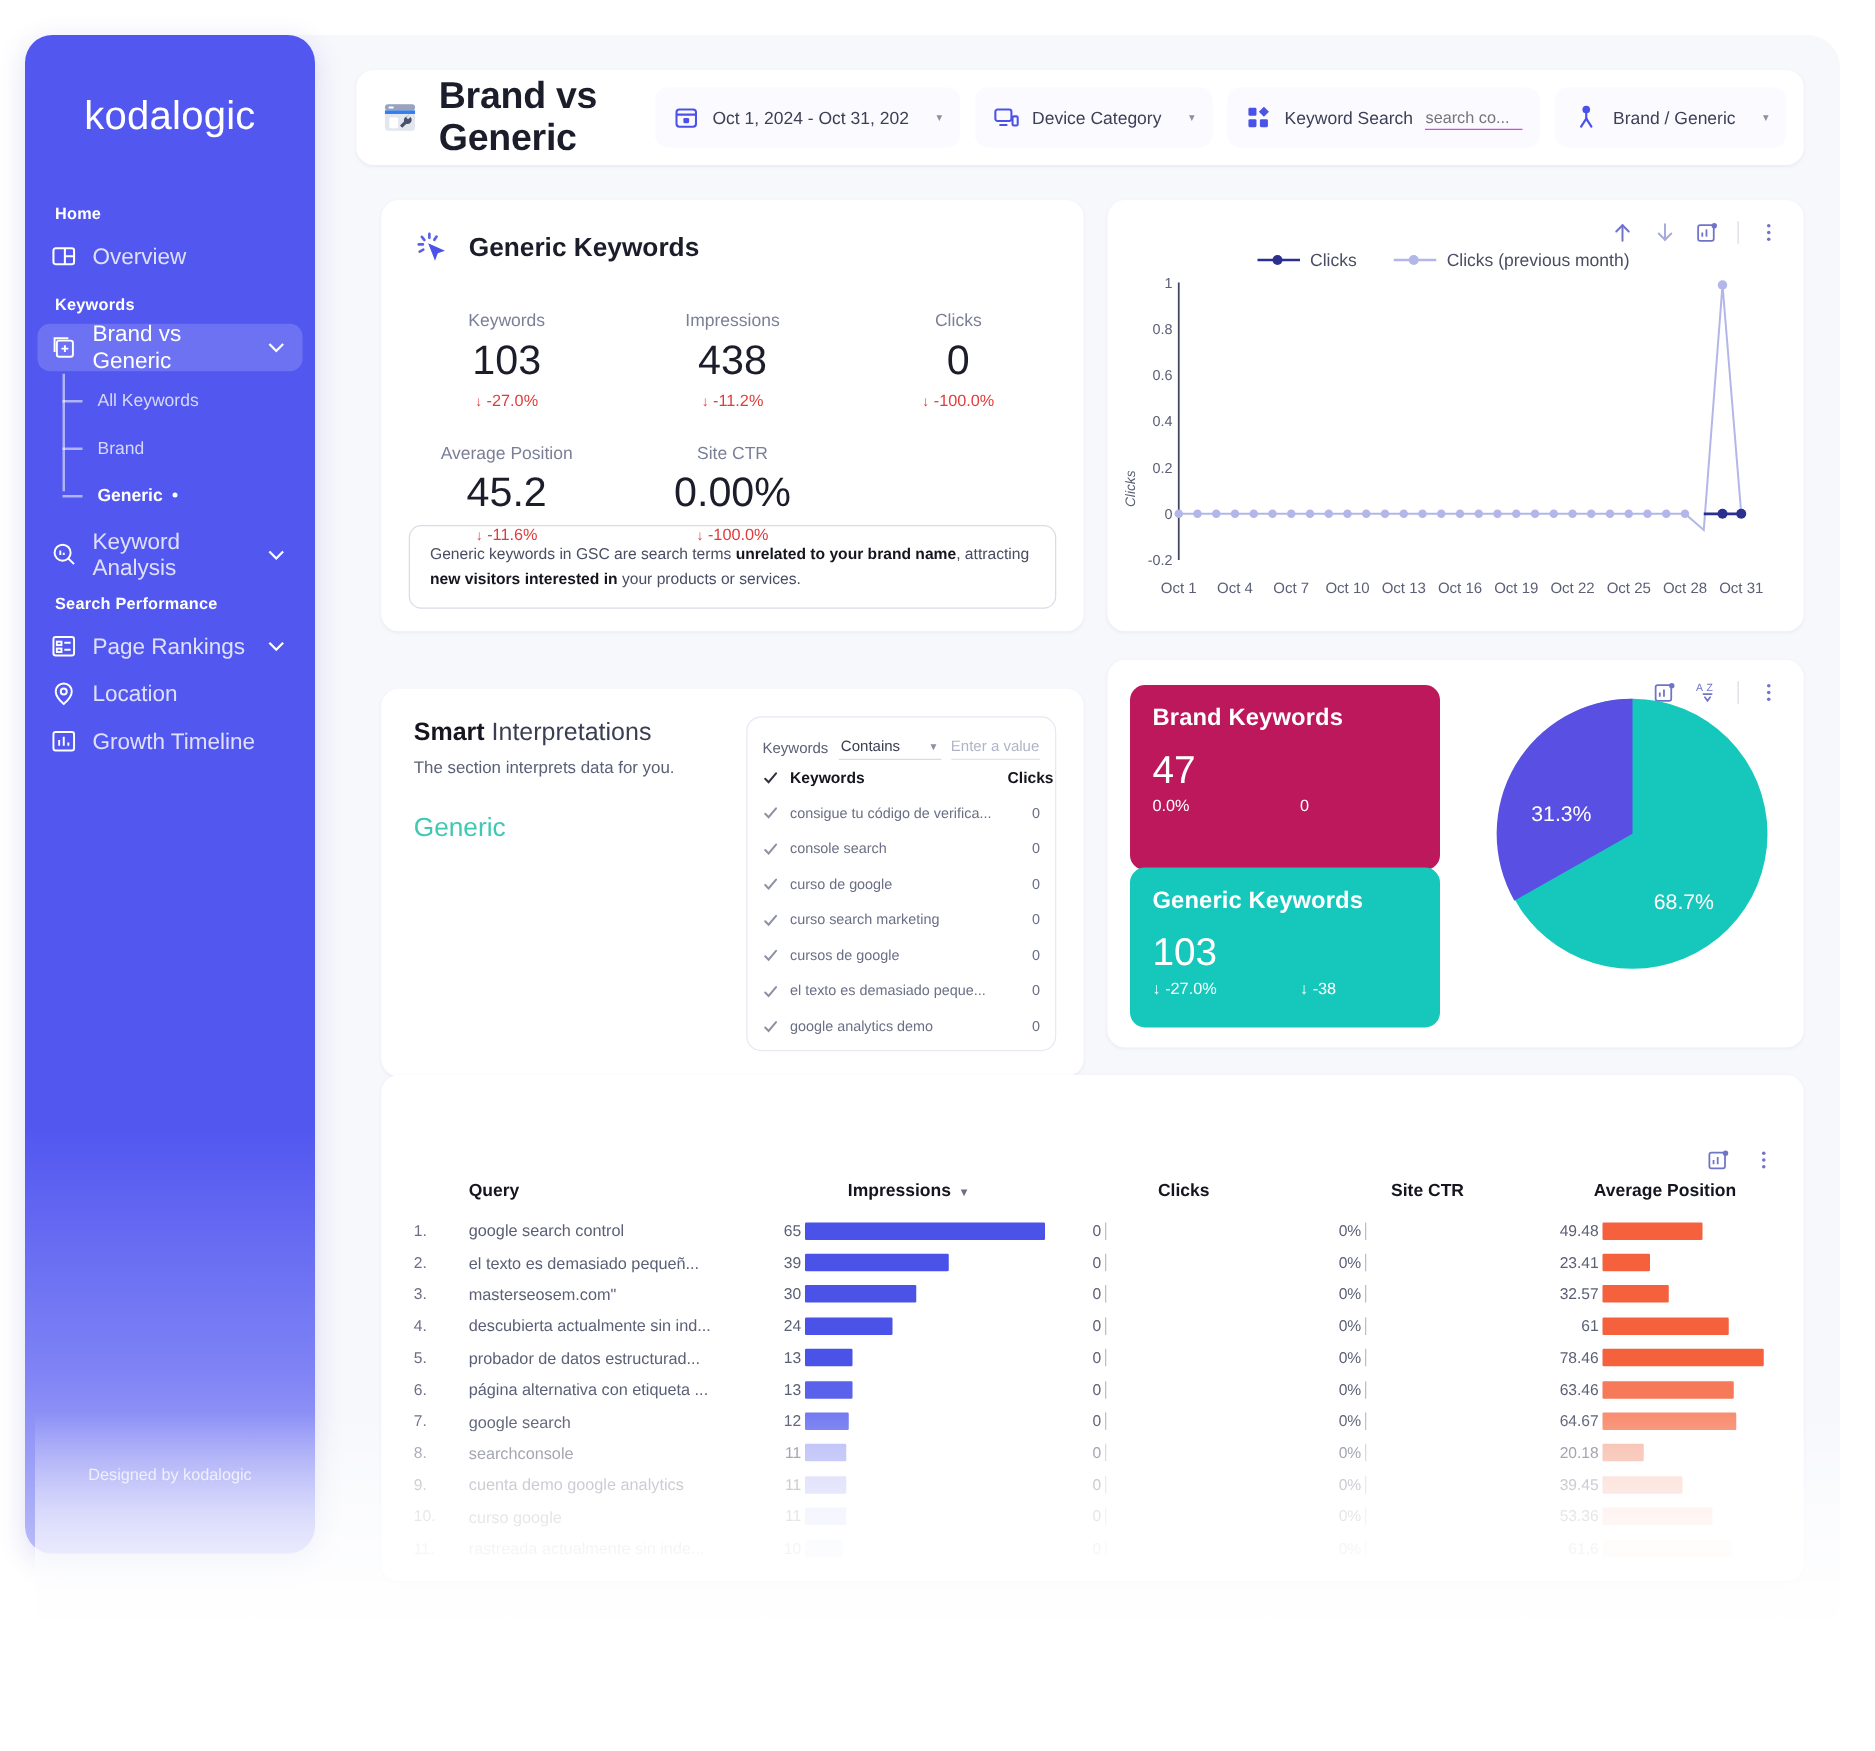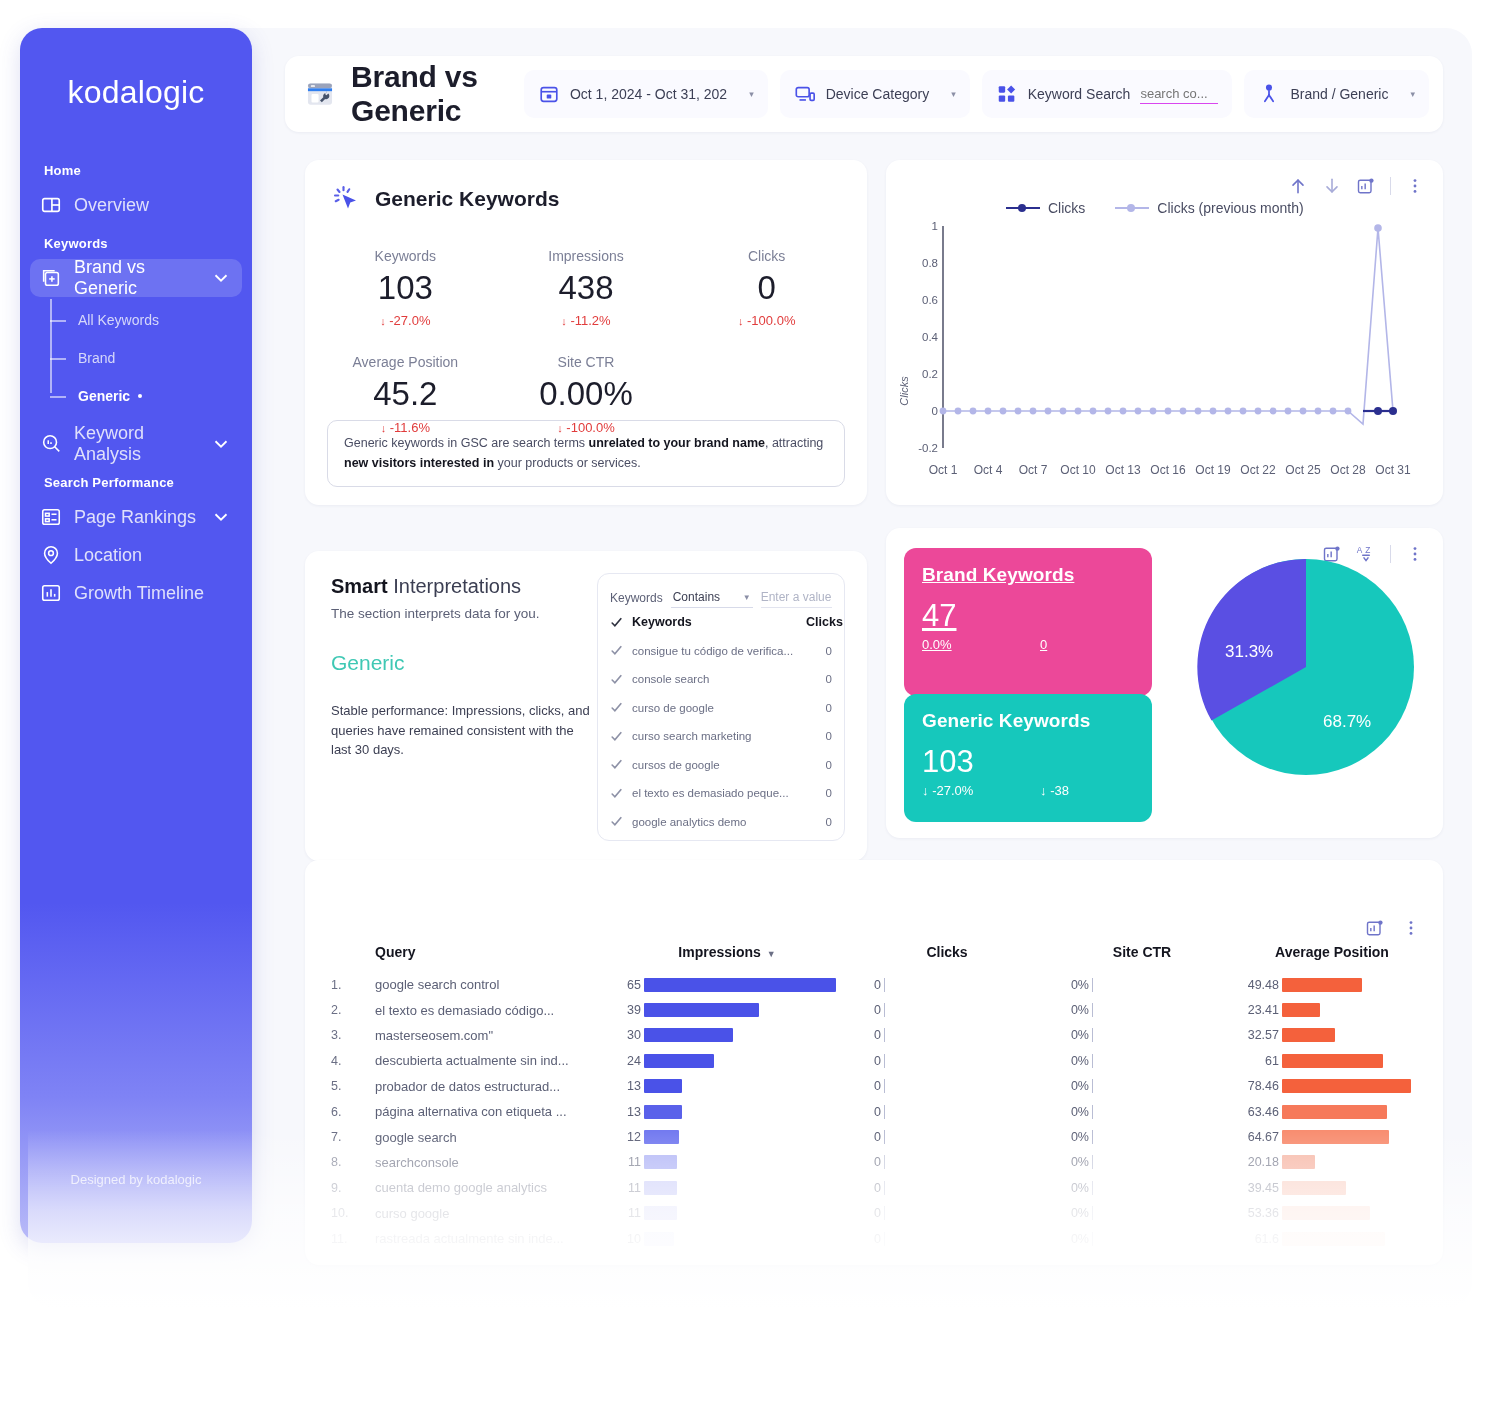--- a/index.html
+++ b/index.html
@@ -155,21 +155,21 @@
   .kw-row .name { flex: 1; overflow: hidden; white-space: nowrap; text-overflow: ellipsis; }
   .kw-row .clicks { width: 26px; text-align: right; }
   .tick { width: 13px; height: 13px; flex: 0 0 13px; color: #2f3240; display: block; }
 
   
   .stat-card { position: absolute; left: 18px; width: 248px; border-radius: 12px; color: #fff; padding: 16px 18px 0 18px; }
   .stat-card .t { font-size: 19px; font-weight: 700; letter-spacing: .1px; }
   .stat-card .n { font-size: 31px; margin-top: 14px; font-weight: 400; line-height: 1; }
   .stat-card .foot { display: flex; align-items: center; margin-top: 6px; font-size: 13px; }
   .stat-card .foot .a { width: 118px; }
-  .pc-brand { top: 20px; height: 148px; background: #ec4899; text-decoration: underline; }
+  .pc-brand { top: 20px; height: 148px; background: #be185d; }
   .pc-generic { top: 166px; height: 128px; background: #16c8bc; }
 
   .pie-wrap { position: absolute; right: 26px; top: 28px; width: 222px; height: 222px; }
   .pie-lbl { position: absolute; font-size: 17px; color: #fff; }
 
   
   .tbl-title { padding: 22px 0 0 22px; font-size: 21px; color: #3b3e52; }
   .tbl-title b { color: #14151f; font-weight: 700; }
   .tbl { position: absolute; left: 16px; top: 72px; right: 16px; }
   .tbl-head, .tbl-row { display: grid; grid-template-columns: 46px 240px 240px 200px 190px 1fr; align-items: center; height: 25.4px; }
@@ -491,21 +491,20 @@
     </svg>
   </section>
 
   <section class="card card-smart">
     <div class="smart-left">
       <div class="smart-title">
         <b>Smart</b><span> Interpretations</span>
       </div>
       <div class="smart-sub">The section interprets data for you.</div>
       <div class="smart-tag">Generic</div>
-      <div class="smart-body">Stable performance: Impressions, clicks, and queries have remained consistent with the last 30 days.</div>
     </div>
 
     <div class="kw-panel">
       <div class="kw-filter">
         <span>Keywords</span>
         <span class="sel">
           <span>Contains</span>
           <span class="caret">▼</span>
         </span>
         <span class="val">Enter a value</span>
@@ -666,21 +665,21 @@
             <span class="tick-bar"></span>
           </span>
         <span class="bcell">
             <span class="bnum wide">49.48</span>
             <span class="bar" style="width:80px;background:#f4613c"></span>
           </span>
       </div>
 
       <div class="tbl-row">
         <span class="idx">2.</span>
-        <span class="qname">el texto es demasiado código...</span>
+        <span class="qname">el texto es demasiado pequeñ...</span>
         <span class="bcell">
             <span class="bnum">39</span>
             <span class="bar" style="width:115px;background:#4a52e8"></span>
           </span>
         <span class="bcell">
             <span class="bnum">0</span>
             <span class="tick-bar"></span>
           </span>
         <span class="bcell">
             <span class="bnum wide">0%</span>

